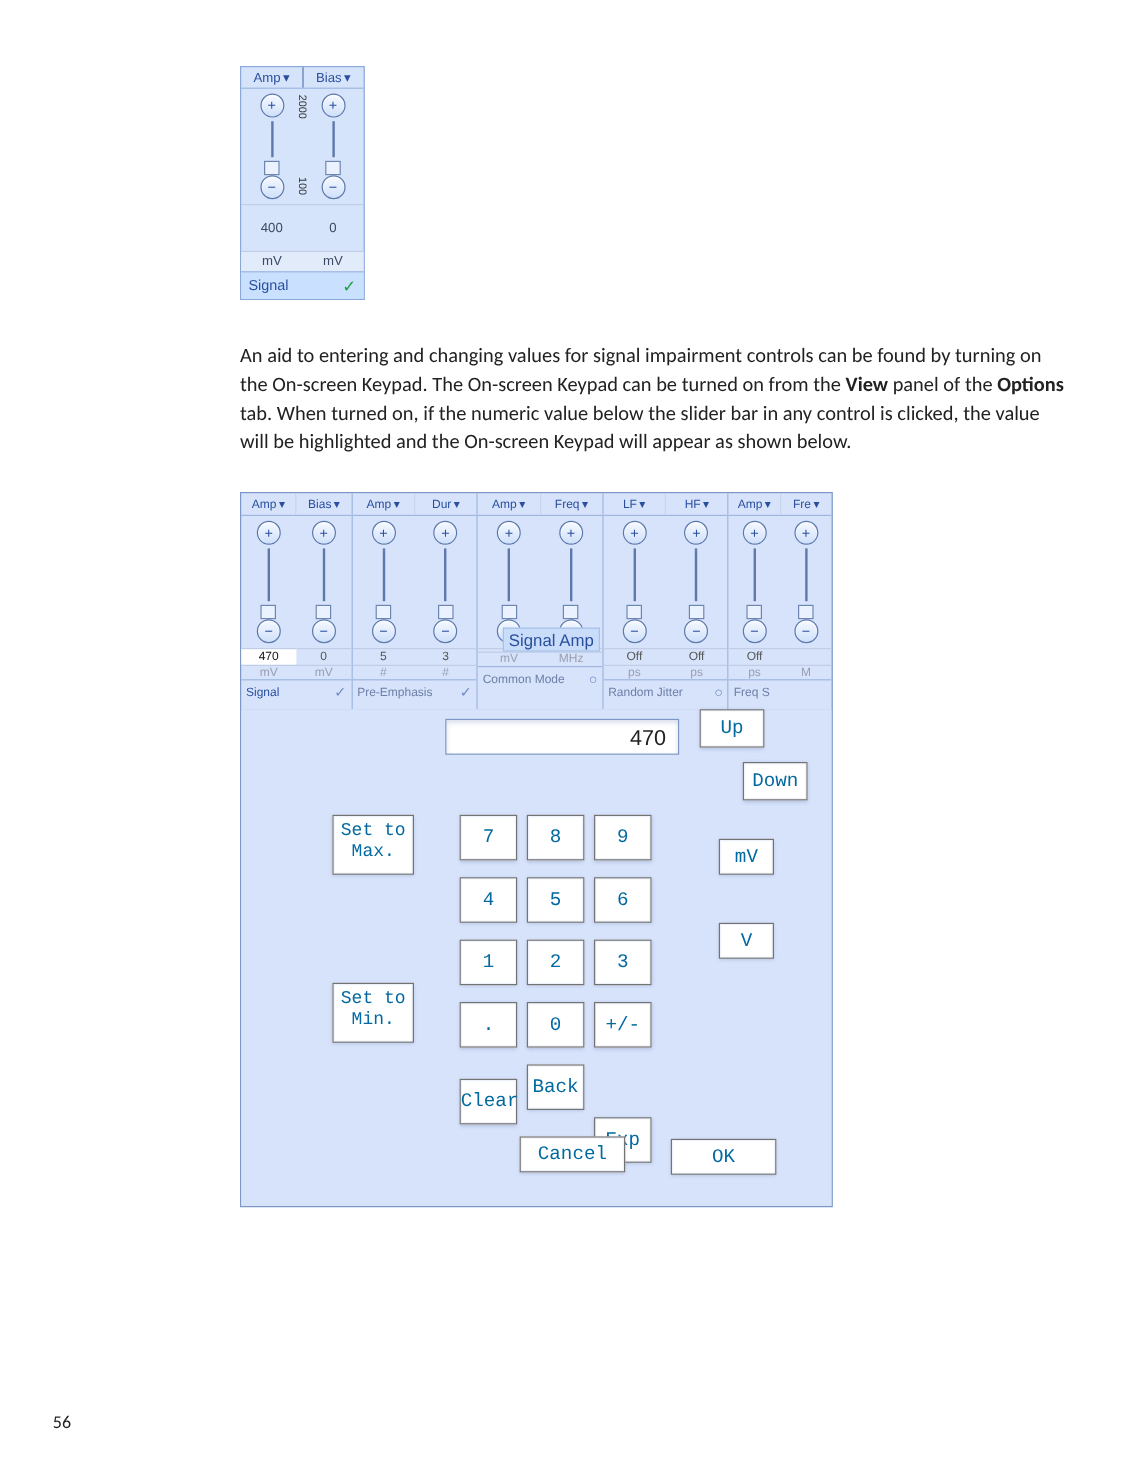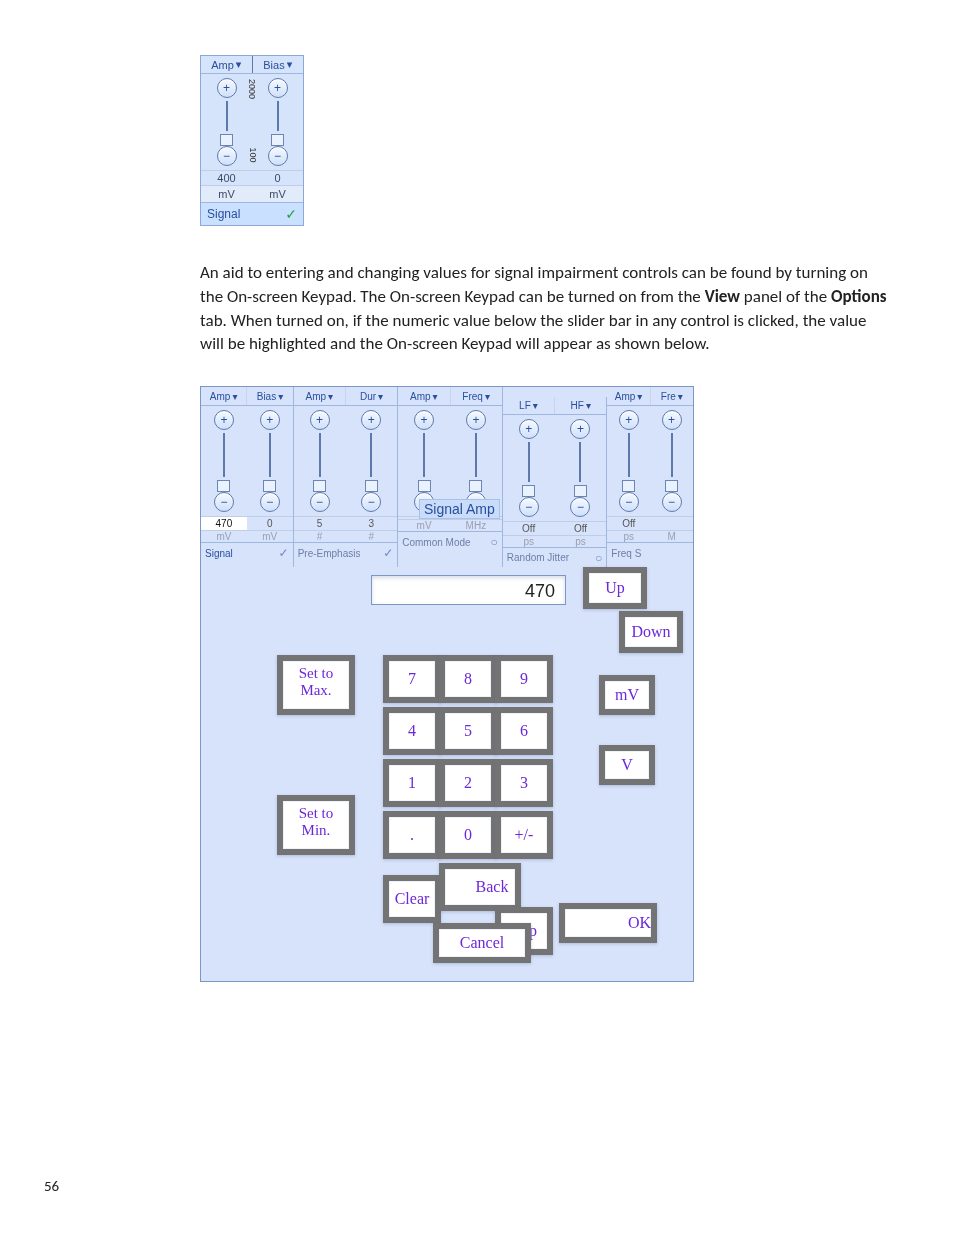--- a/index.html
+++ b/index.html
@@ -74,21 +74,21 @@
     transform: translateX(-50%);
     display: flex;
     flex-direction: column;
     height: 76px;
     justify-content: space-between;
     font-size: 9px;
     align-items: center;
   }
   .scale-labels span { transform: rotate(90deg); color: #333; }
   .val-row { display: flex; }
-  .val-cell { flex: 1; border-top: 1px solid #c0cde6; font-size: 11px; padding: 1px 0; }
+  .val-cell { flex: 1; border-top: 1px solid #c0cde6; font-size: 11px; padding: 13px 0; }
   .unit-row { display: flex; background: #e2ebfa; border-top: 1px solid #c0cde6; }
   .unit-cell { flex: 1; font-size: 11px; padding: 2px 0; }
   .tab-row { display: flex; align-items: center; background: #c9e0ff; border-top: 1px solid #9fb7e0; height: 22px; padding: 0 6px; justify-content: space-between; }
   .tab-label { color: #2a4f9e; font-size: 12px; }
   .chk { color: #1e9e3e; font-size: 14px; }
 
   .bodytext {
     font-size: 17px;
     line-height: 1.4;
     margin: 35px 0 30px 140px;
@@ -164,26 +164,26 @@
     background: #fff;
     text-align: right;
     font-size: 18px; line-height: 30px;
     padding-right: 10px;
     box-sizing: border-box;
     box-shadow: inset 0 2px 4px rgba(120,140,180,0.3);
   }
   .kp-btn {
     position: absolute;
     background: #fff;
-    border: 6px solid #737373;
+    border: 1px solid #737373;
     box-shadow: 0 1px 3px rgba(80,100,150,0.3), inset 0 0 0 1px #eef3fb;
     text-align: center;
     font-size: 16px;
-    color: #6d28d9;
-    font-family: Liberation Serif, serif;
+    color: #0369a1;
+    font-family: Liberation Mono, monospace;
   }
   .kp-btn.small { font-size: 15px; }
 </style>
 </head>
 <body>
 
 <div class="page">
 
   <div class="panel1-wrap">
     <div class="panel1">
@@ -345,21 +345,21 @@
             </div>
             <div class="p2-unitrow">
               <div class="u">mV</div>
               <div class="u">MHz</div>
             </div>
             <div class="p2-tabrow">
               <span class="p2-tab-l">Common Mode</span>
               <span class="p2-mark">○</span>
             </div>
           </div>
-          <div class="p2-group" style="width: 104px; margin-top: 10px;">
+          <div class="p2-group" style="width: 104px;">
             <div class="p2-hdr">
               <div class="h">
                 <span>LF</span>
                 <span>▾</span>
               </div>
               <div class="h">
                 <span>HF</span>
                 <span>▾</span>
               </div>
             </div>
@@ -452,24 +452,24 @@
             <div class="kp-btn" style="left: 182px; top: 140px; width: 46px; height: 36px; line-height: 36px;">4</div>
             <div class="kp-btn" style="left: 238px; top: 140px; width: 46px; height: 36px; line-height: 36px;">5</div>
             <div class="kp-btn" style="left: 294px; top: 140px; width: 46px; height: 36px; line-height: 36px;">6</div>
             <div class="kp-btn" style="left: 182px; top: 192px; width: 46px; height: 36px; line-height: 36px;">1</div>
             <div class="kp-btn" style="left: 238px; top: 192px; width: 46px; height: 36px; line-height: 36px;">2</div>
             <div class="kp-btn" style="left: 294px; top: 192px; width: 46px; height: 36px; line-height: 36px;">3</div>
             <div class="kp-btn" style="left: 182px; top: 244px; width: 46px; height: 36px; line-height: 36px;">.</div>
             <div class="kp-btn" style="left: 238px; top: 244px; width: 46px; height: 36px; line-height: 36px;">0</div>
             <div class="kp-btn" style="left: 294px; top: 244px; width: 46px; height: 36px; line-height: 36px;">+/-</div>
             <div class="kp-btn" style="left: 182px; top: 308px; width: 46px; height: 36px; line-height: 36px;">Clear</div>
-            <div class="kp-btn" style="left: 238px; top: 296px; width: 46px; height: 36px; line-height: 36px; padding-left: 24px;">Back</div>
+            <div class="kp-btn" style="left: 238px; top: 296px; width: 46px; height: 36px; line-height: 36px;">Back</div>
             <div class="kp-btn" style="left: 294px; top: 296px; width: 46px; height: 36px; line-height: 36px; margin-top: 44px;">Exp</div>
           </div>
 
         <div class="kp-btn" style="left:232px; top:356px; width:86px; height:28px; line-height:28px;">Cancel</div>
-        <div class="kp-btn" style="left:358px; top:336px; width:86px; height:28px; line-height:28px;text-align:right;">OK</div>
+        <div class="kp-btn" style="left:358px; top:358px; width:86px; height:28px; line-height:28px;">OK</div>
       </div>
     </div>
   </div>
 
   <div class="footer-page">56</div>
 </div>
 
 </body></html>

